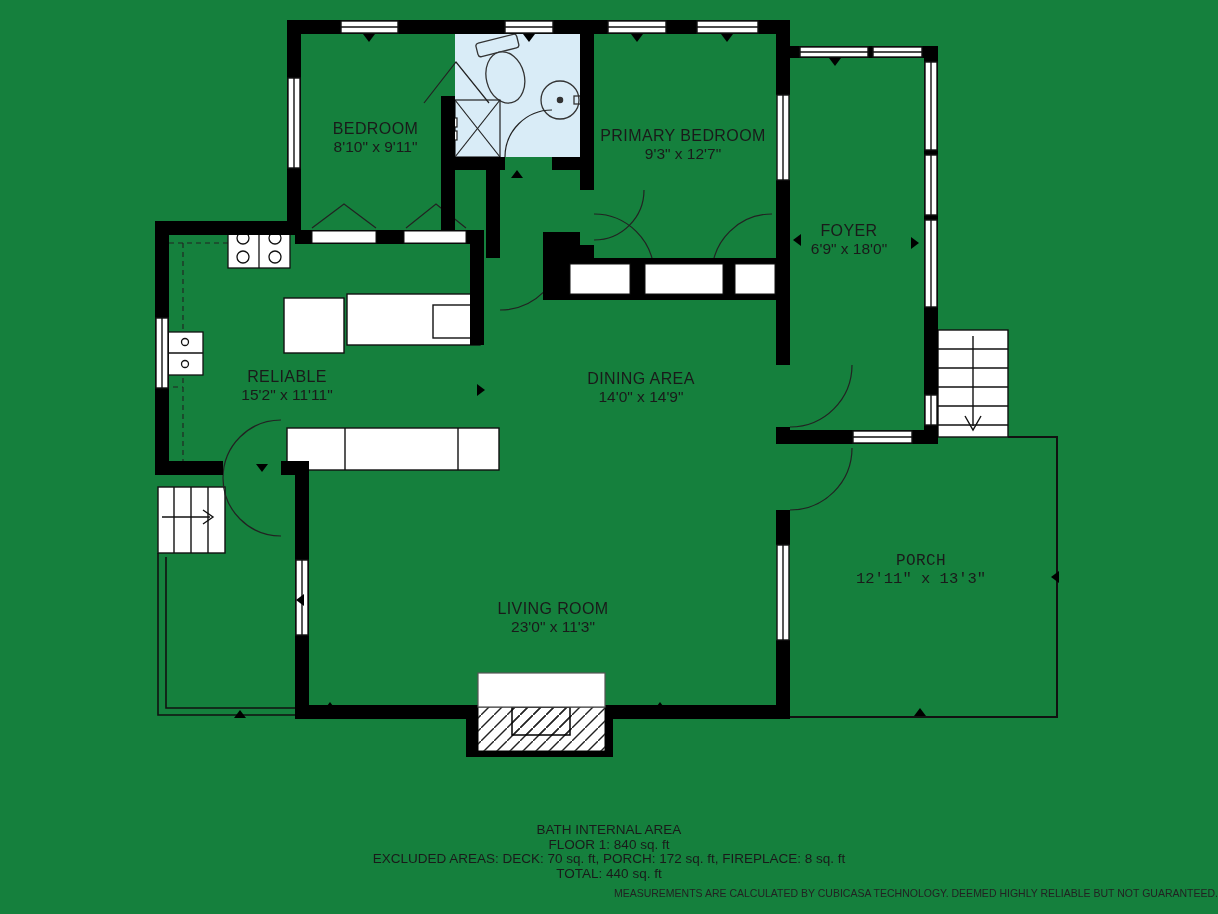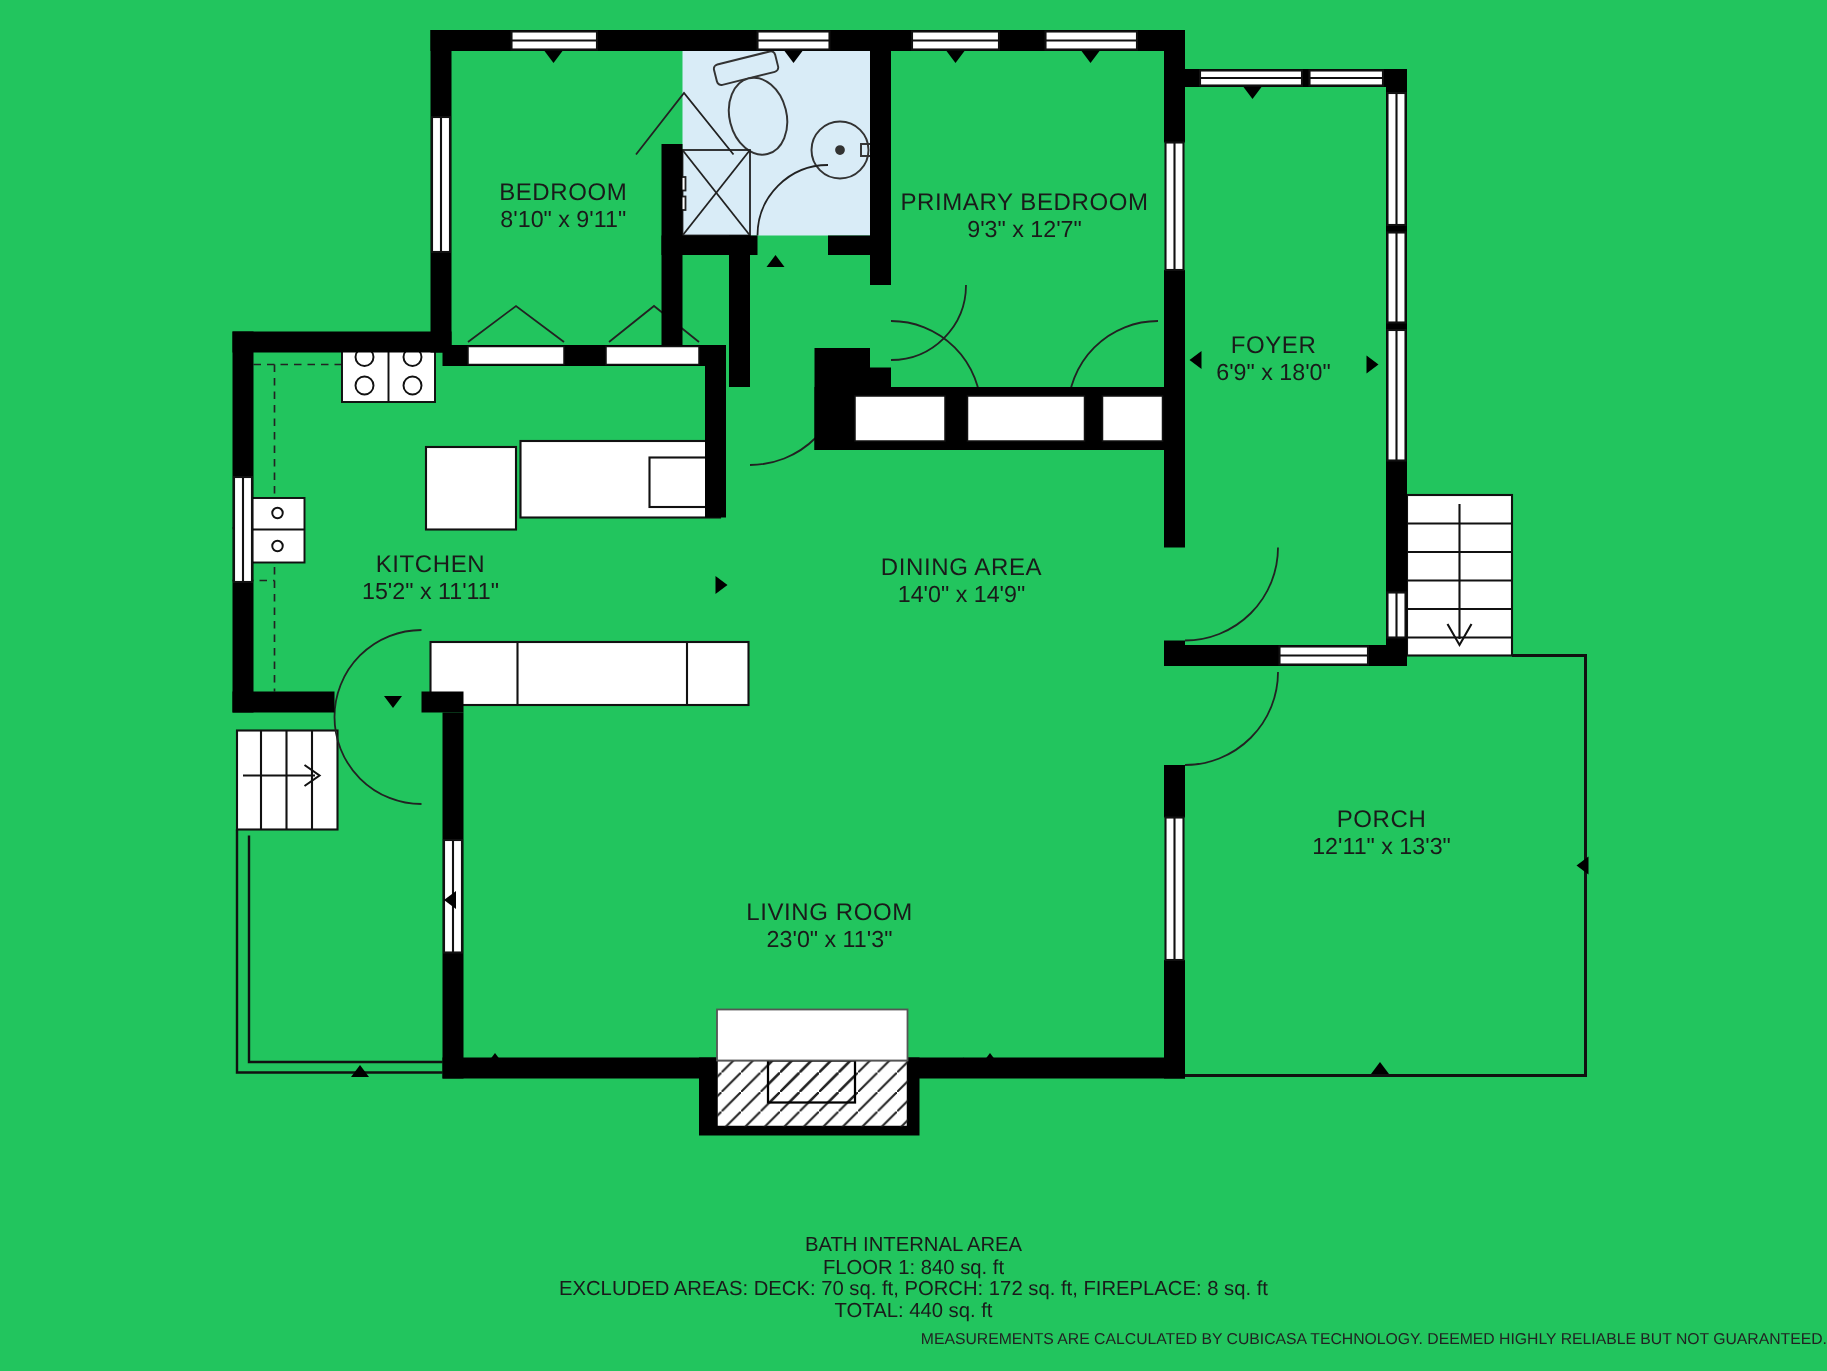--- a/index.html
+++ b/index.html
@@ -1,16 +1,16 @@
 <!DOCTYPE html>
 <html><head>
 <meta charset="utf-8">
 <style>
   html,body{margin:0;padding:0;background:#fff;}
-  .plan{position:relative;width:1218px;height:914px;background:#22c55e;
+  .plan{position:relative;width:1218px;height:914px;background:#15803d;
         font-family:"Liberation Sans","DejaVu Sans",sans-serif;overflow:hidden;}
   svg.overlay{position:absolute;left:0;top:0;z-index:2;}
   .label{position:absolute;text-align:center;color:#1a1a1a;z-index:1;}
   .label .nm{font-size:16px;letter-spacing:.4px;white-space:nowrap;}
   .label .dm{font-size:15.5px;white-space:nowrap;}
   .footer{position:absolute;left:0;top:823px;width:100%;text-align:center;color:#1a1a1a;z-index:3;}
   .footer div{font-size:13.5px;line-height:14.5px;white-space:nowrap;}
   .footer .disclaimer{font-size:10.5px;margin-top:5px;color:#222;text-align:right;}
 </style>
 </head>
@@ -28,32 +28,32 @@
   </div>
   <div class="label" style="left:583px;top:127px;width:200px;">
     <div class="nm">PRIMARY BEDROOM</div>
     <div class="dm">9'3" x 12'7"</div>
   </div>
   <div class="label" style="left:777px;top:222px;width:144px;">
     <div class="nm">FOYER</div>
     <div class="dm">6'9" x 18'0"</div>
   </div>
   <div class="label" style="left:187px;top:368px;width:200px;">
-    <div class="nm">KITCHEN</div>
+    <div class="nm">RELIABLE</div>
     <div class="dm">15'2" x 11'11"</div>
   </div>
   <div class="label" style="left:541px;top:370px;width:200px;">
     <div class="nm">DINING AREA</div>
     <div class="dm">14'0" x 14'9"</div>
   </div>
   <div class="label" style="left:443px;top:579px;width:220px;margin-top:21px;">
     <div class="nm">LIVING ROOM</div>
     <div class="dm">23'0" x 11'3"</div>
   </div>
-  <div class="label" style="left:821px;top:538px;width:200px;">
+  <div class="label" style="left:821px;top:552px;width:200px;font-family:Liberation Mono, monospace;">
     <div class="nm">PORCH</div>
     <div class="dm">12'11" x 13'3"</div>
   </div>
 
   <svg class="overlay" width="1218" height="914" viewBox="0 0 1218 914">
     <defs>
       <pattern id="hatch" patternUnits="userSpaceOnUse" width="13" height="13">
         <path d="M0 13 L13 0" stroke="#222" stroke-width="1.4"></path>
       </pattern>
     </defs>

